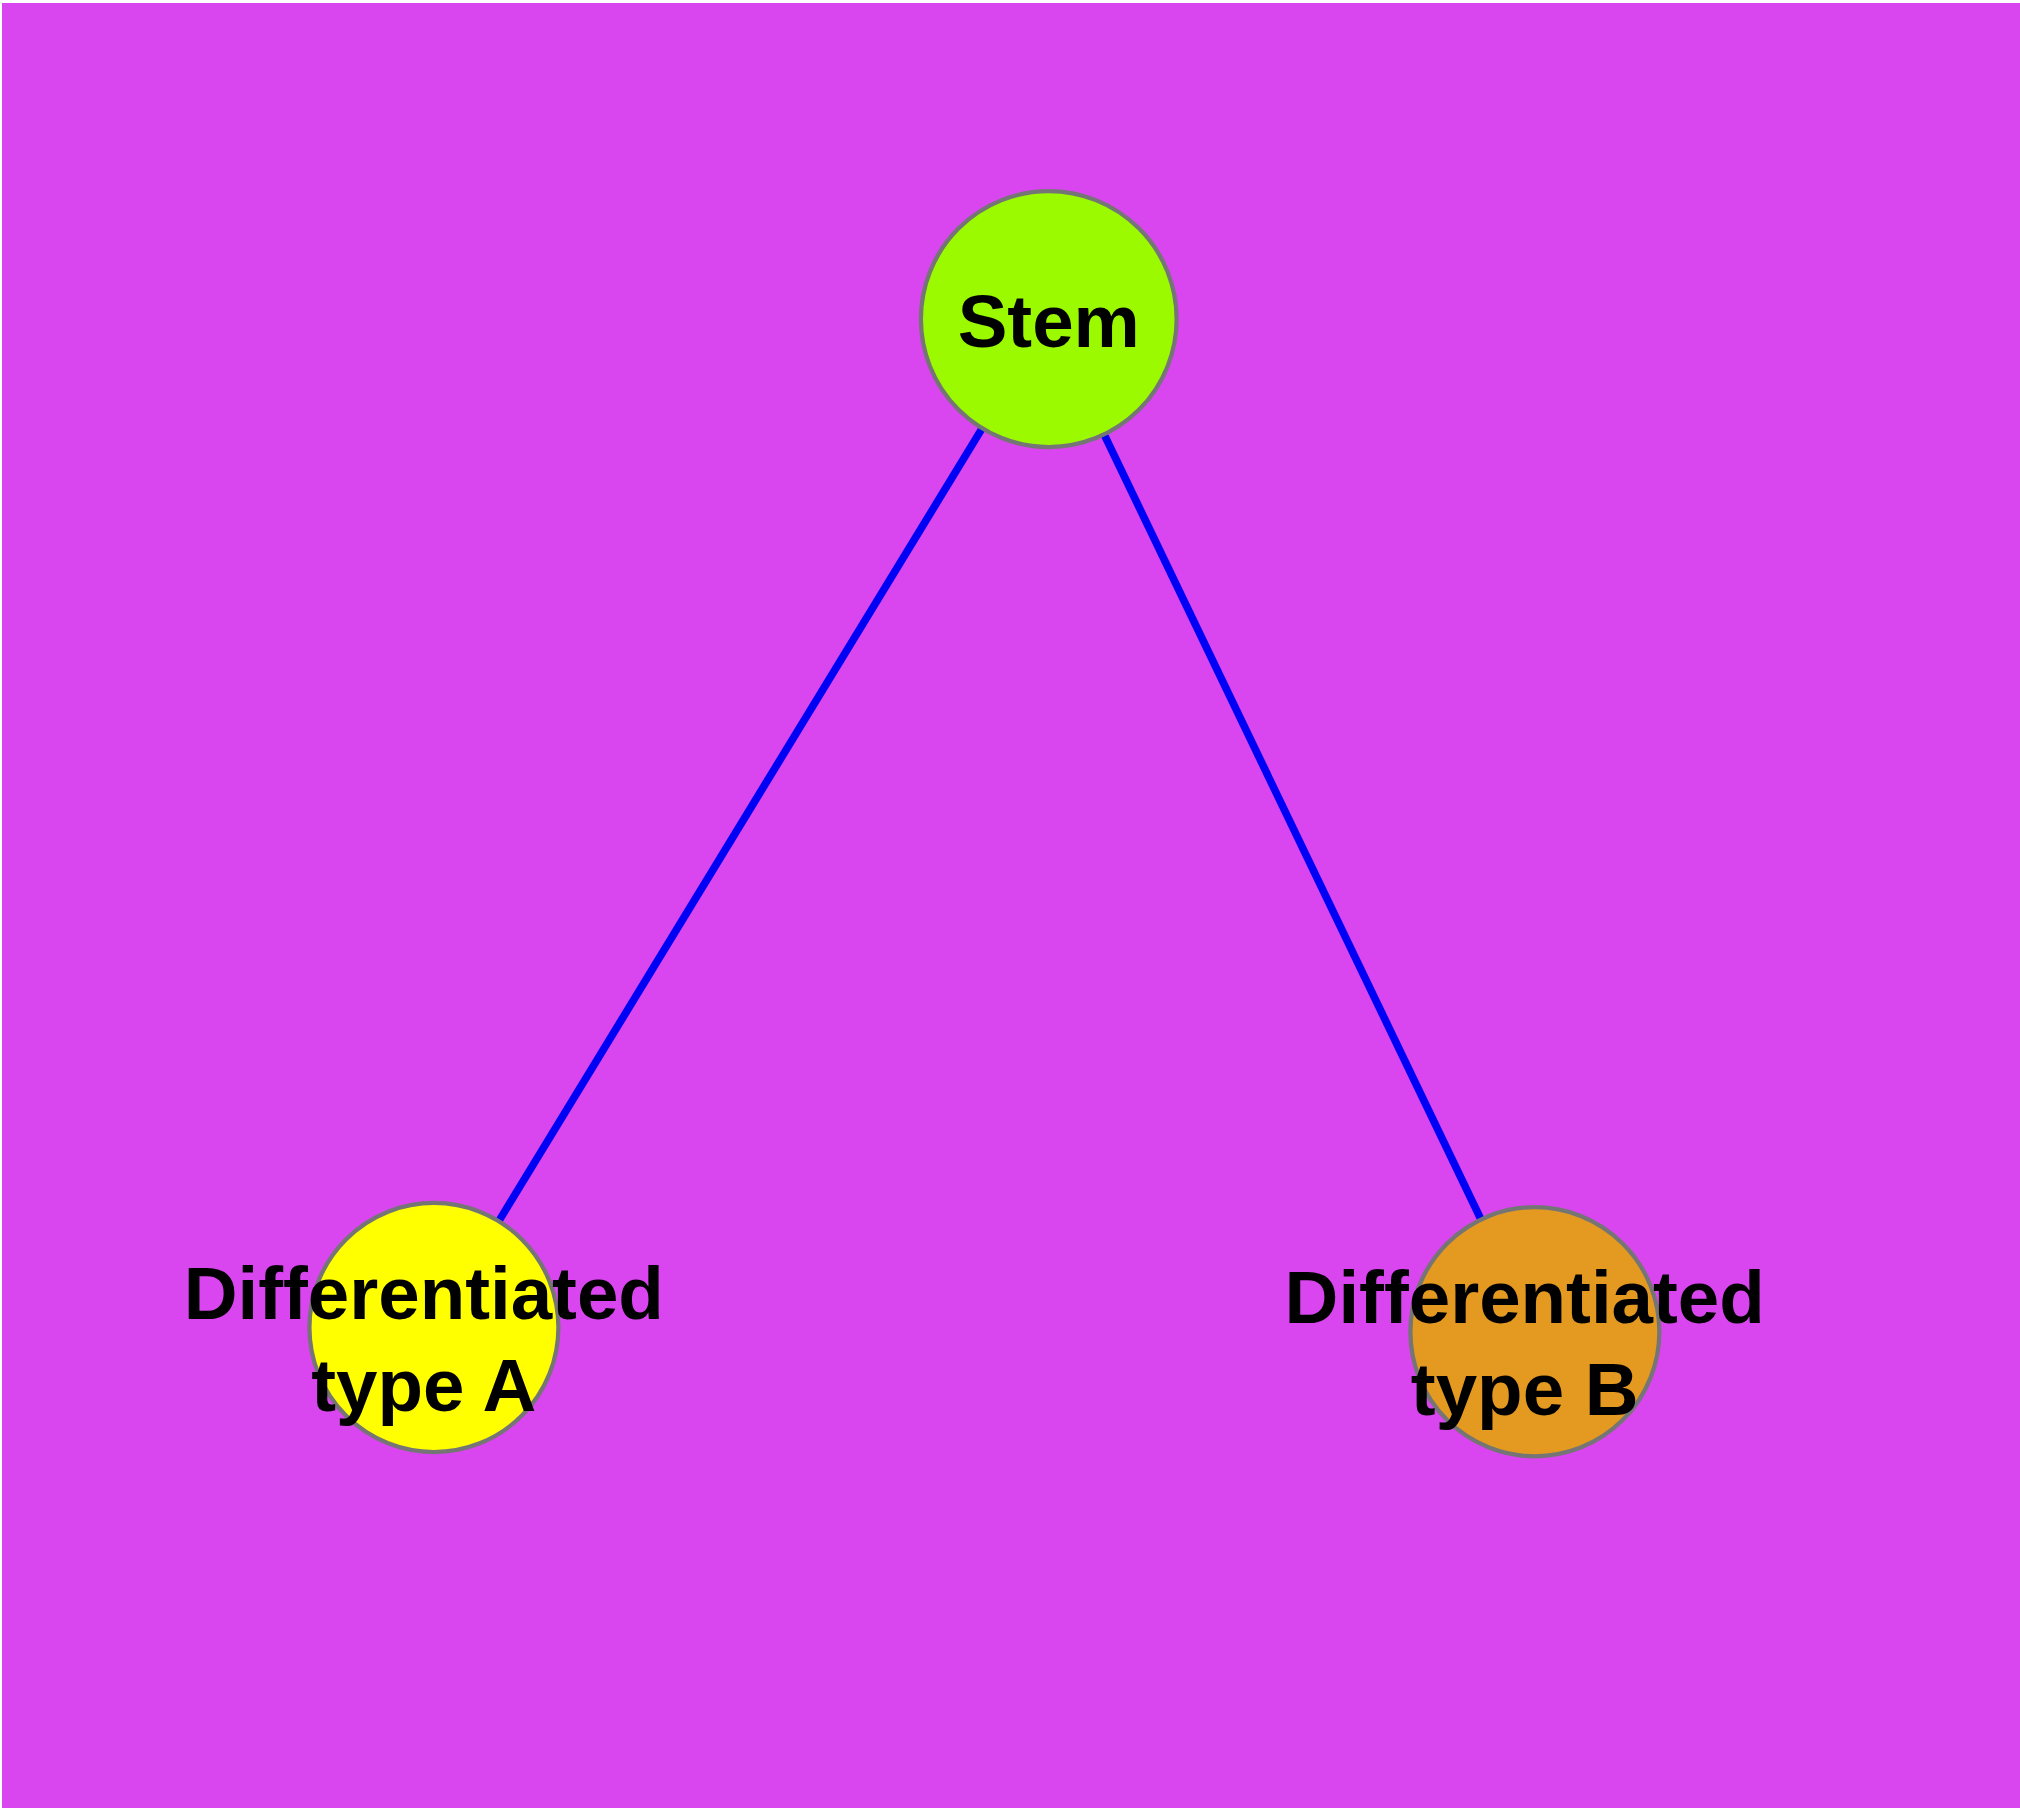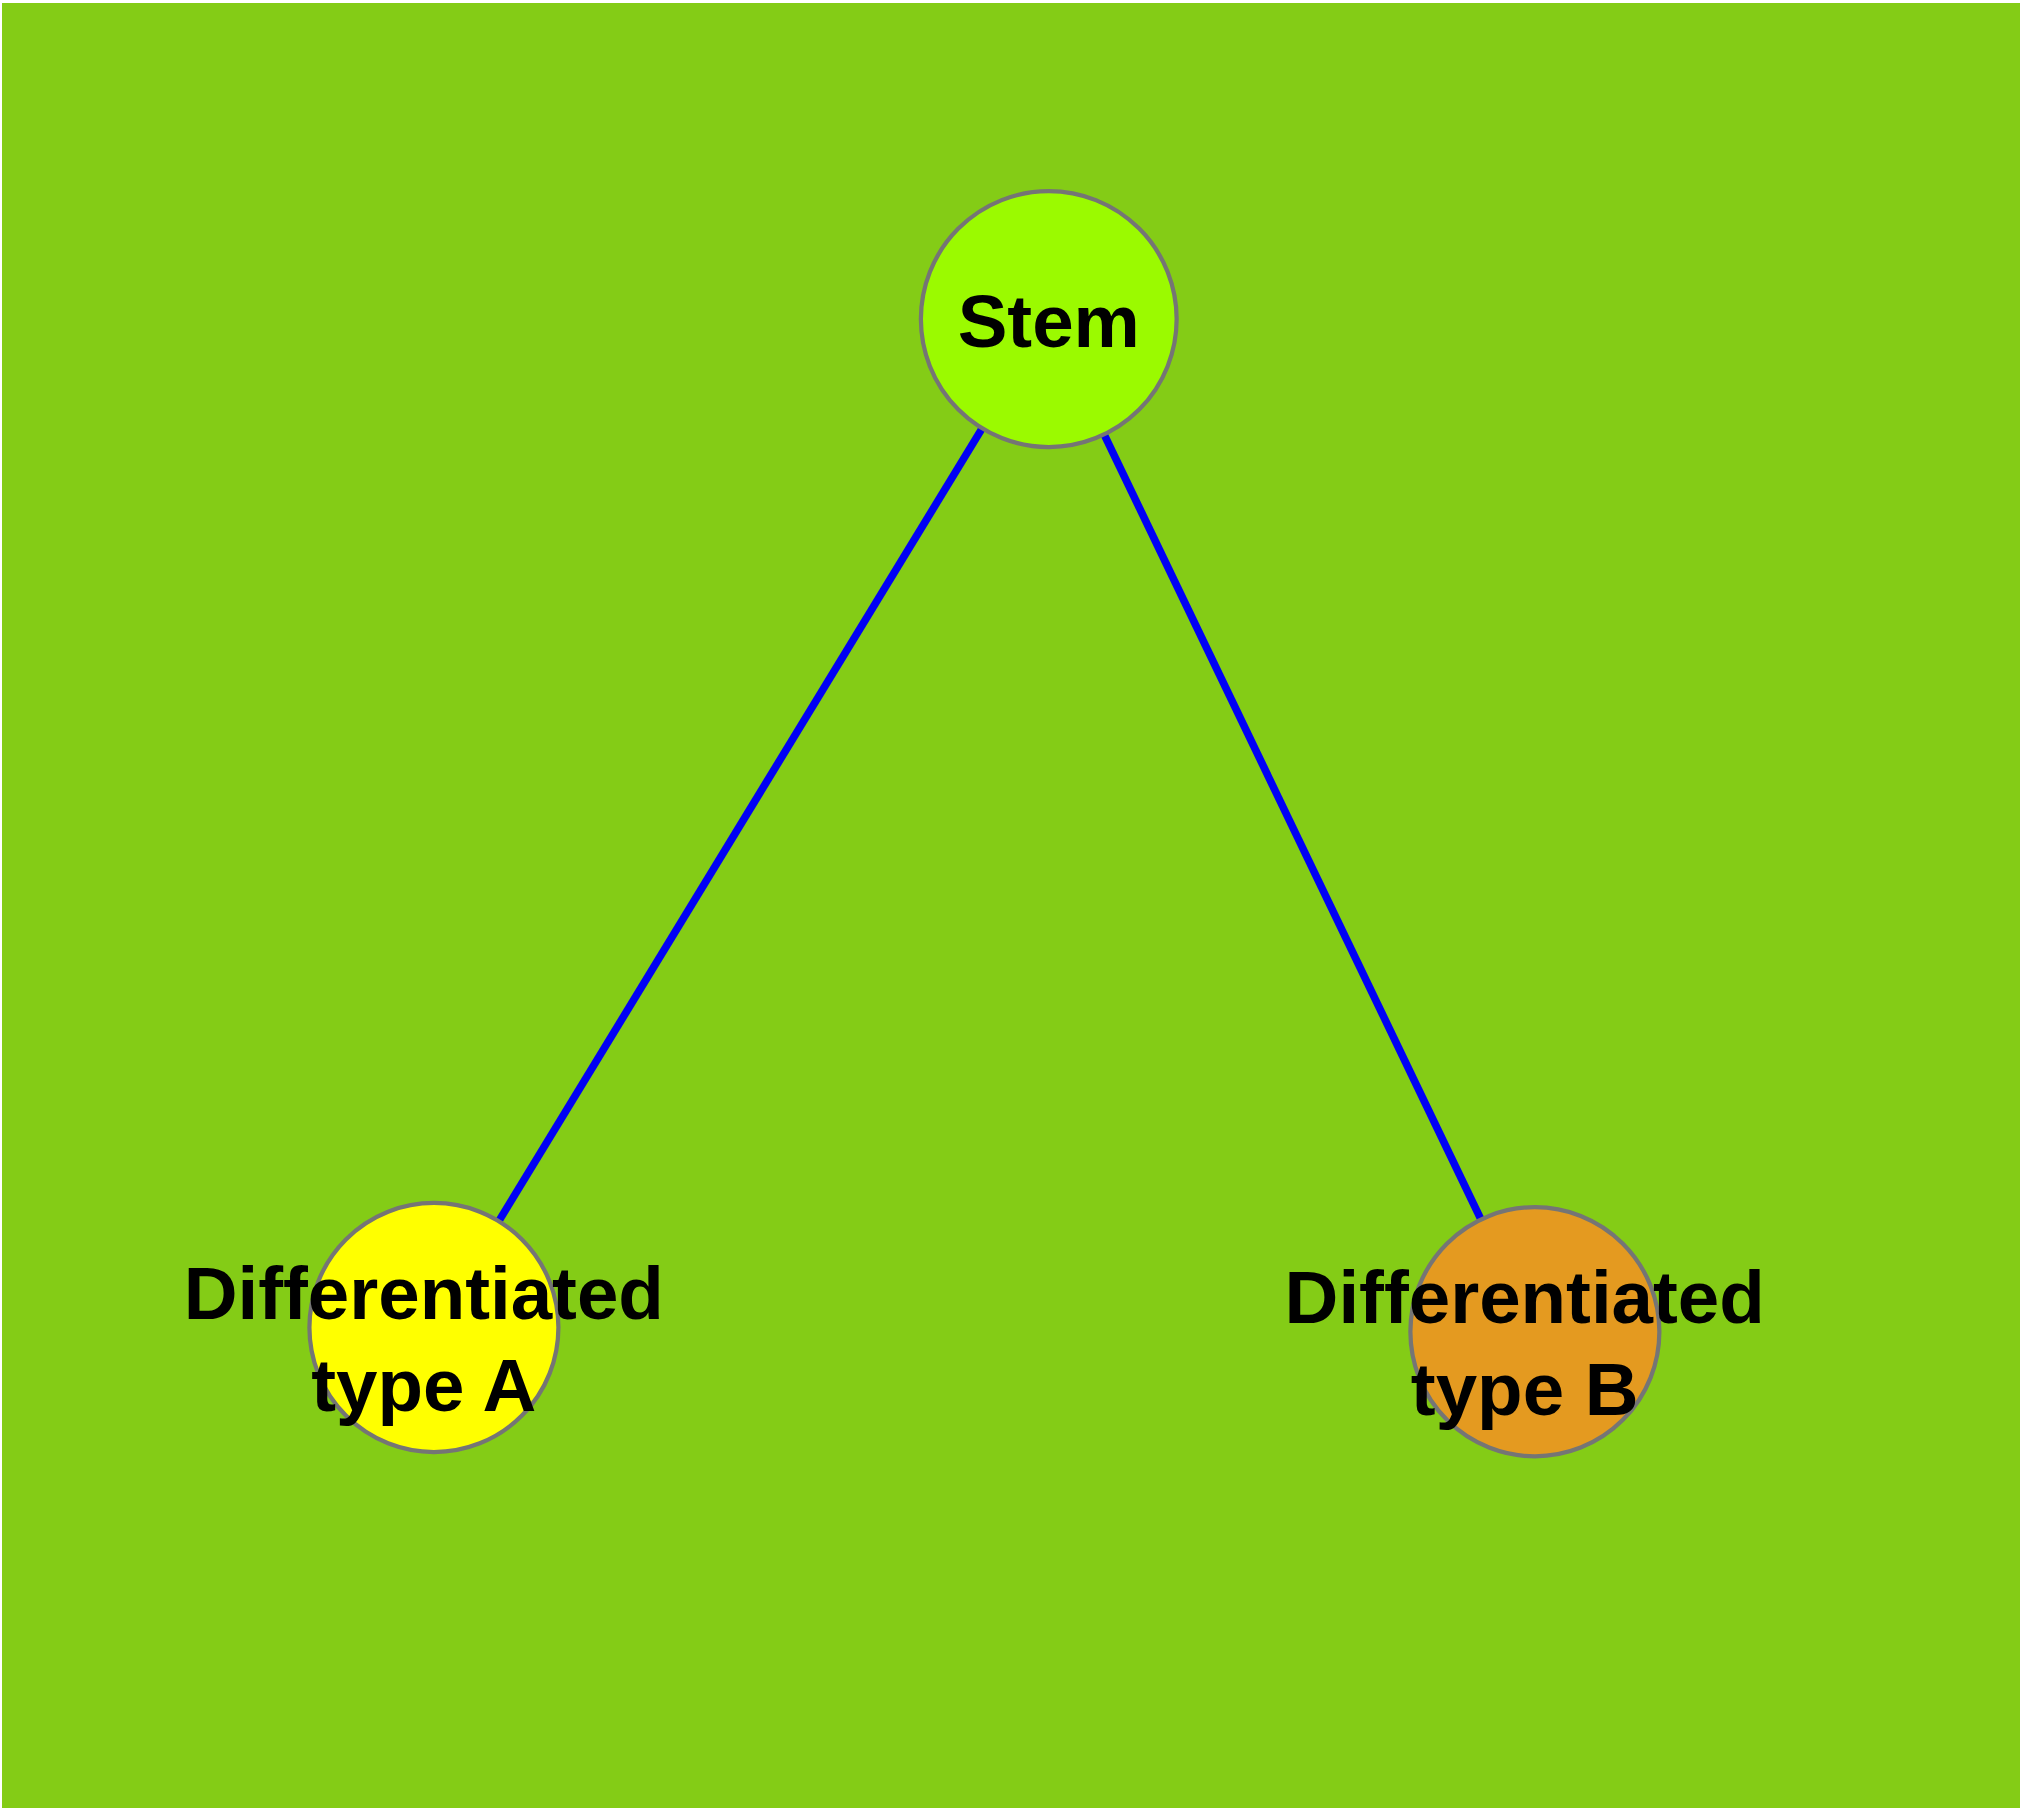--- a/index.html
+++ b/index.html
@@ -26,21 +26,21 @@
     height: 100%;
   }
   .node-label {
     font-family: "Liberation Sans", sans-serif;
     font-weight: bold;
   }
 </style>
 </head>
 <body style="background: rgb(255, 255, 255);">
 
-<div id="diagram-canvas" style="background: #84cc16;">
+<div id="diagram-canvas" style="background: #d946ef;">
   <svg id="graph-svg" xmlns="http://www.w3.org/2000/svg" viewBox="0 0 2384 2130" preserveAspectRatio="none">
     <g id="edges-layer">
         <line x1="1236" y1="373" x2="510" y2="1563" stroke="#0000f5" stroke-width="9"></line>
         <line x1="1236" y1="373" x2="1810" y2="1568" stroke="#0000f5" stroke-width="9"></line>
       </g>
     <g id="nodes-layer">
         <circle cx="1236" cy="373" r="151" fill="#9bfa00" stroke="#757575" stroke-width="5"></circle>
         <circle cx="510" cy="1563" r="147" fill="#ffff00" stroke="#757575" stroke-width="5"></circle>
         <circle cx="1810" cy="1568" r="147" fill="#e49a20" stroke="#757575" stroke-width="5"></circle>
       </g>

